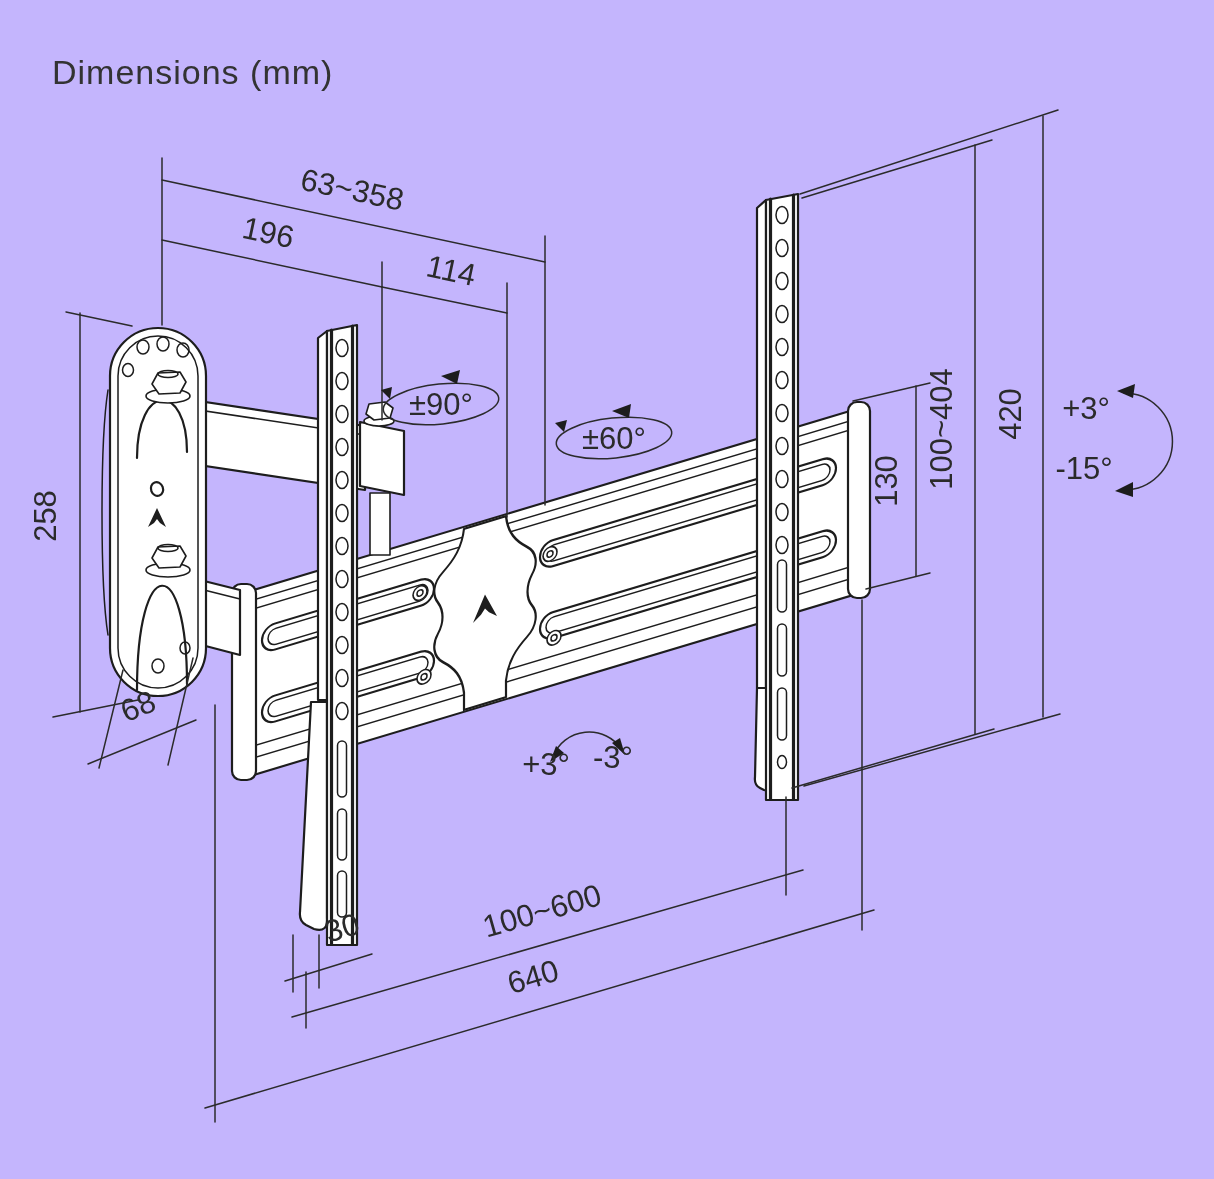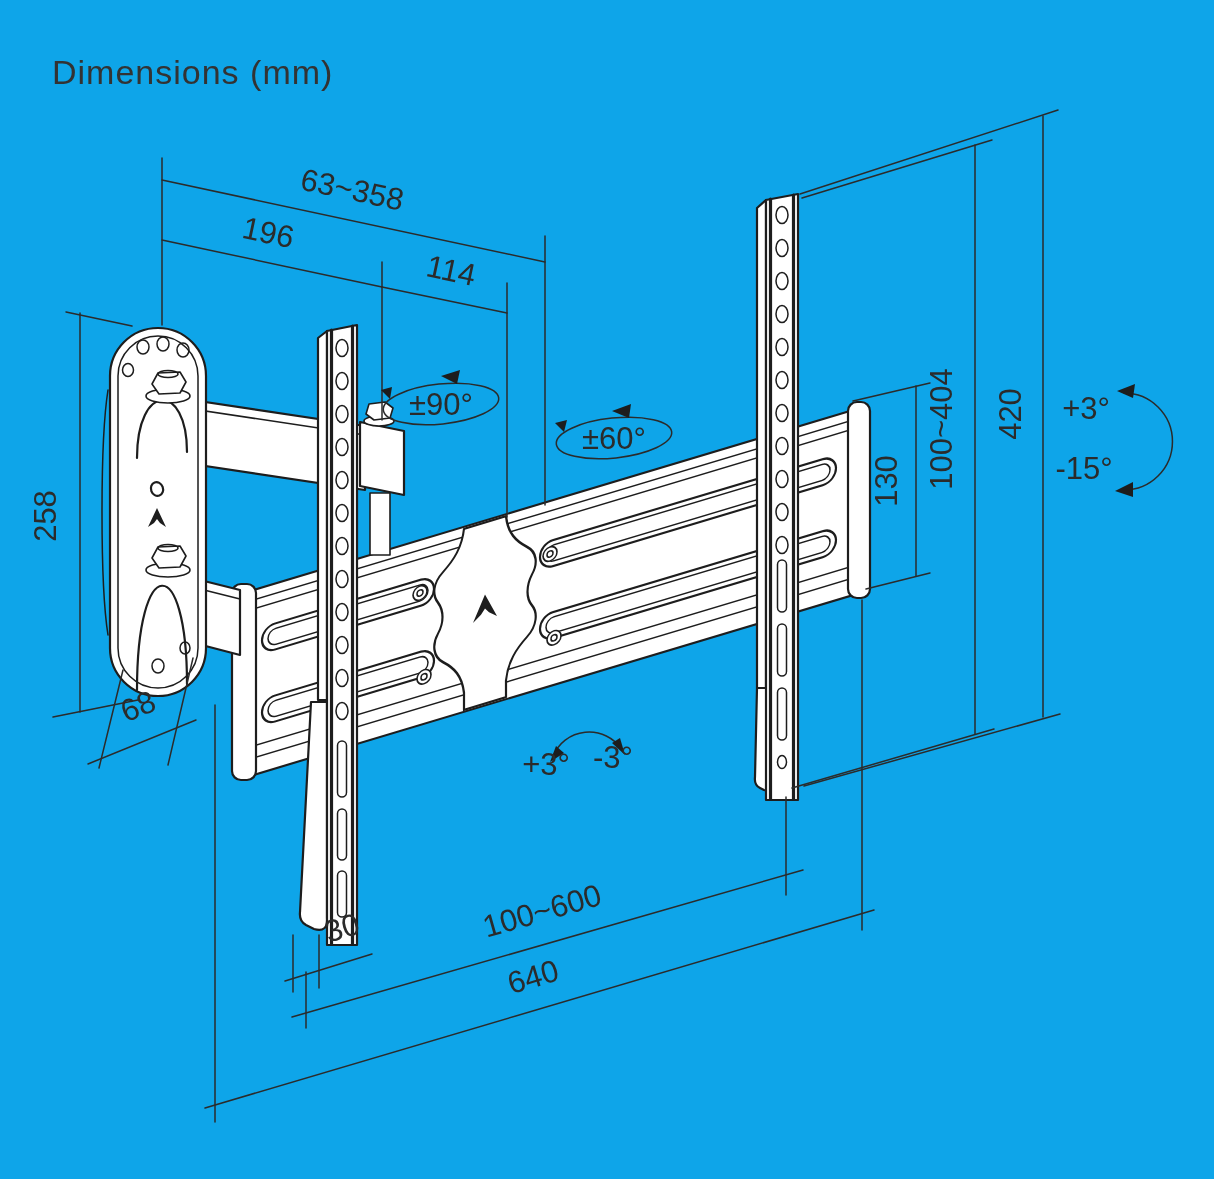--- a/index.html
+++ b/index.html
@@ -1,16 +1,16 @@
 <!DOCTYPE html>
 <html><head>
 <meta charset="utf-8">
 <style>
   html,body{margin:0;padding:0;background:#ffffff;}
-  .canvas{position:relative;width:1214px;height:1179px;background:#0ea5e9;overflow:hidden;
+  .canvas{position:relative;width:1214px;height:1179px;background:#c4b5fd;overflow:hidden;
           font-family:"Liberation Sans",sans-serif;}
   svg{display:block;}
   
   .p2{fill:none;stroke:#1d1d1d;stroke-width:2.2;stroke-linejoin:round;stroke-linecap:round;}
   .p1{fill:none;stroke:#1d1d1d;stroke-width:1.5;stroke-linejoin:round;stroke-linecap:round;}
   .p3{fill:none;stroke:#1d1d1d;stroke-width:3.2;stroke-linejoin:round;stroke-linecap:round;}
   .fw{fill:#ffffff;stroke:#1d1d1d;stroke-width:2.2;stroke-linejoin:round;}
   .fw1{fill:#ffffff;stroke:#1d1d1d;stroke-width:1.6;stroke-linejoin:round;}
   
   .dim{fill:none;stroke:#2b2b2b;stroke-width:1.5;stroke-linecap:round;}

